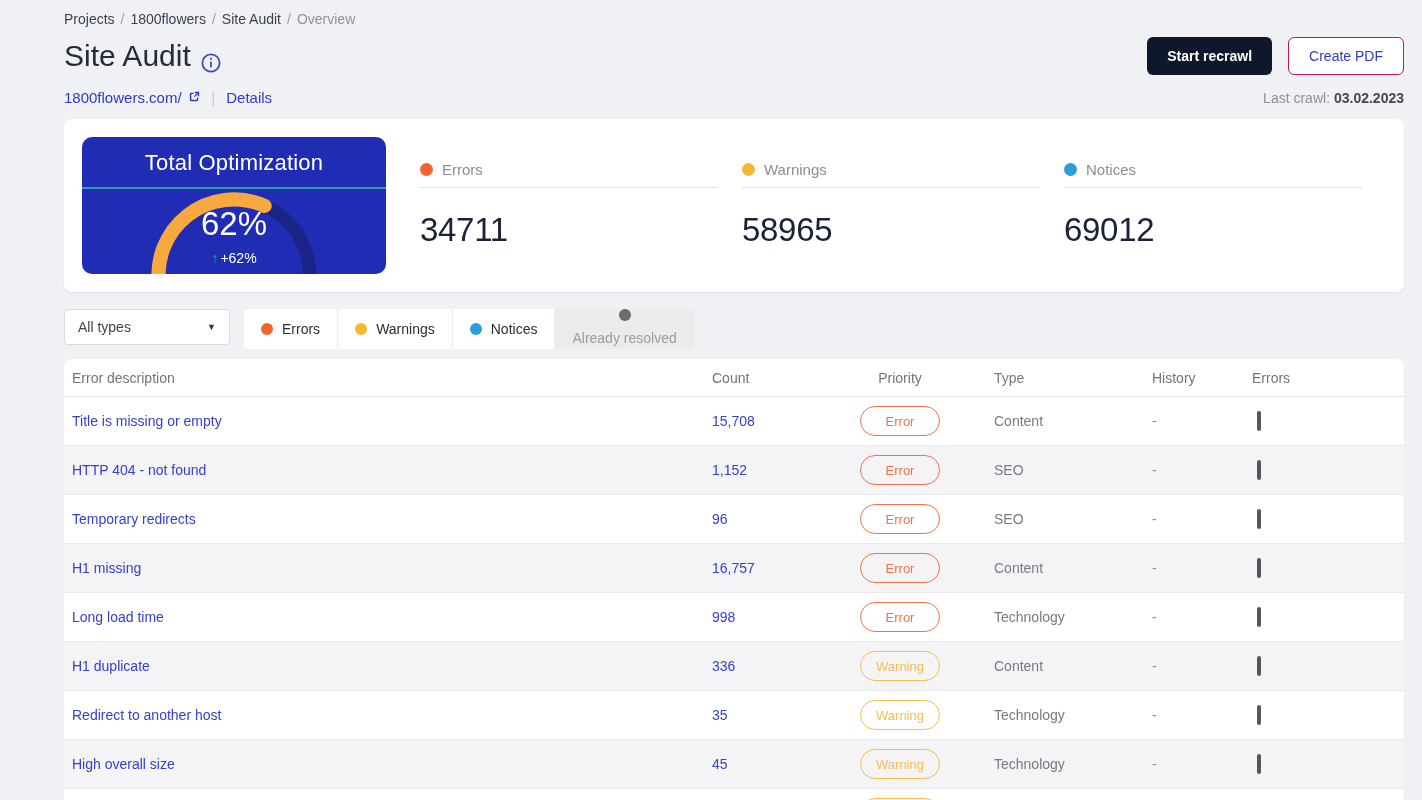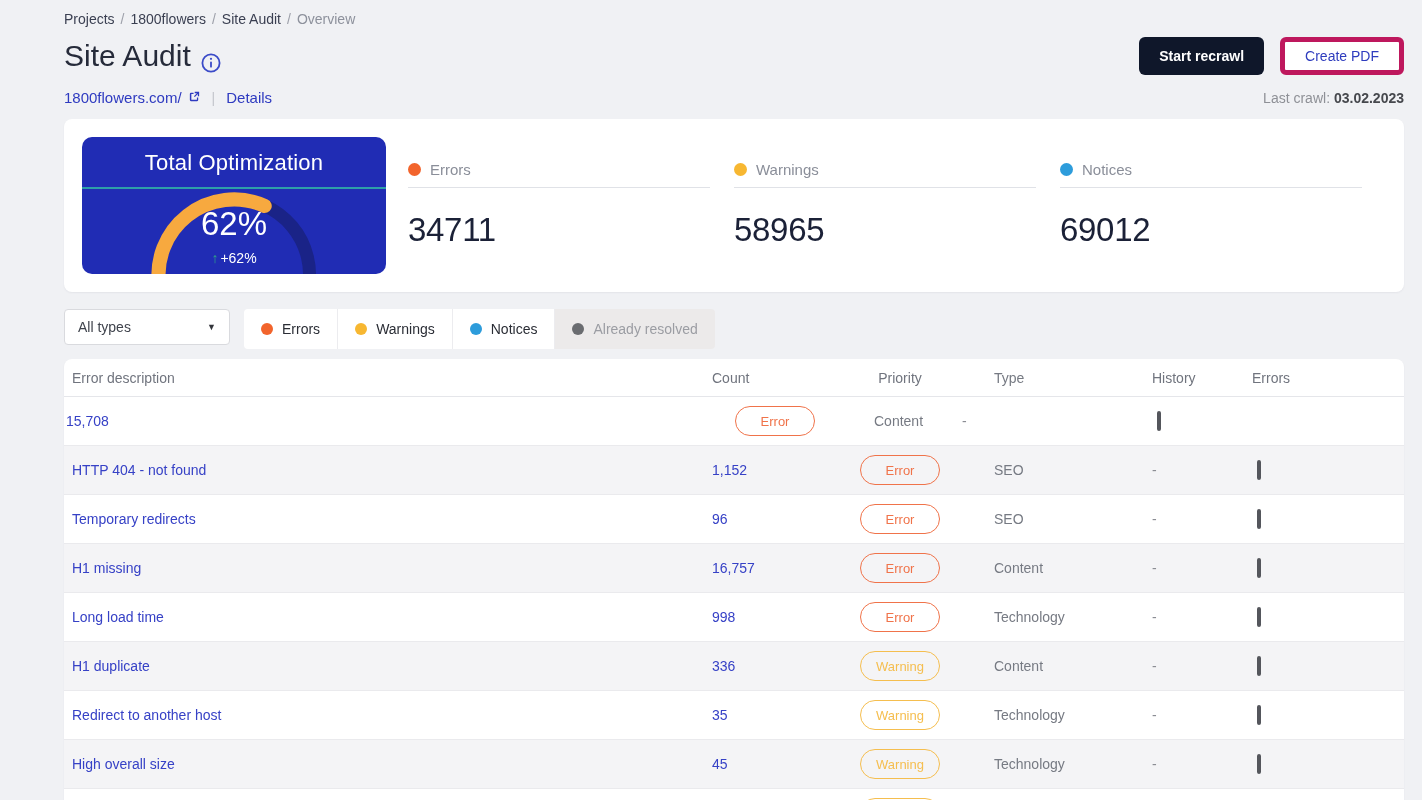--- a/index.html
+++ b/index.html
@@ -18,33 +18,33 @@
   .breadcrumb .current { color:#8d919c; }
 
   
   .title-row { margin-top:10px; display:flex; justify-content:space-between; align-items:center; }
   .page-title { font-size:30px; font-weight:500; color:#262b3a; display:flex; align-items:center; gap:10px; }
   .info-icon { width:20px; height:20px; display:inline-block; cursor:pointer; }
   .btns { display:flex; gap:16px; }
   .btn { height:38px; padding:0 20px; border-radius:6px; font-size:14px; font-weight:600;
          display:flex; align-items:center; cursor:pointer; border:none; font-family:inherit; }
   .btn-primary { background:#0f172a; color:#ffffff; }
-  .btn-outline { background:#ffffff; color:#2e3cbe; border:5px solid #be185d; font-weight:500; }
+  .btn-outline { background:#ffffff; color:#2e3cbe; border:1px solid #be185d; font-weight:500; }
 
   
   .url-row { margin-top:14px; display:flex; justify-content:space-between; align-items:center;text-align:right; }
   .url-left { display:flex; align-items:center; font-size:15px; }
   .url-left a { color:#2e3ac0; text-decoration:none; cursor:pointer; display:flex; align-items:center; gap:6px; }
   .url-sep { color:#c3c5cb; margin:0 11px; font-size:14px; }
   .last-crawl { font-size:14px; color:#8e9096; }
   .last-crawl b { color:#46484d; font-weight:700; }
 
   
   .summary-card { margin-top:13px; background:#ffffff; border-radius:8px; padding:18px;
-                  display:flex; box-shadow:0 1px 2px rgba(35,40,60,.06); height:173px; }
+                  display:flex; box-shadow:0 1px 2px rgba(35,40,60,.06); height:173px;gap:12px; }
   .gauge-card { width:304px; height:137px; background:#202cb4; border-radius:10px;
                 position:relative; flex-shrink:0; overflow:hidden; }
   .gauge-title { text-align:center; margin-top:13px; font-size:22px; color:#ffffff; font-weight:400; letter-spacing:.2px; }
   .gauge-divider { position:absolute; left:0; right:0; top:50px; height:2px; background:#2e9fa8; }
   .gauge-svg { position:absolute; left:50%; transform:translateX(-50%); top:53px; width:236px; height:118px; }
   .gauge-text { position:absolute; top:70px; left:0; right:0; text-align:center; color:#fff; }
   .gauge-pct { font-size:33px; font-weight:400; line-height:1; }
   .gauge-delta { font-size:14px; margin-top:10px; }
   .gauge-delta .arrow { color:#2fa884; font-weight:700; margin-right:2px; }
 
@@ -58,21 +58,21 @@
   
   .filter-row { margin-top:17px; display:flex; gap:14px; }
   .dropdown { width:166px; height:36px; background:#fff; border:1px solid #d9dade; border-radius:4px;
               display:flex; align-items:center; justify-content:space-between; padding:0 13px;
               font-size:14px; color:#3f434c; cursor:pointer; }
   .dropdown .caret { font-size:9px; color:#33353b; }
   .segmented { display:flex; height:40px; border-radius:4px; overflow:hidden; }
   .segment { display:flex; align-items:center; gap:9px; padding:0 17px; font-size:14px; color:#2a2d35;
              background:#ffffff; border-right:1px solid #ececef; cursor:pointer; white-space:nowrap; }
   .segment .dot { width:12px; height:12px; }
-  .segment.inactive { background:#eceaea; color:#9b9da3; border-right:none; }
+  .segment.inactive { background:#eceaea; color:#9b9da3; border-right:none;flex-direction:column; }
 
   
   .table-card { margin-top:10px; background:#ffffff; border-radius:8px 8px 0 0; min-height:480px;
                 box-shadow:0 1px 2px rgba(35,40,60,.06); }
   .tgrid { display:grid; grid-template-columns:646px 130px 120px 190px 100px 1fr; align-items:center; }
   .thead { height:38px; color:#70747e; font-size:14px; border-bottom:1px solid #e5e6ea; }
   .trow { height:49px; font-size:14px; border-bottom:1px solid #eaeaed; background:#ffffff; }
   .trow.alt { background:#f4f4f6; }
   .c-desc { padding-left:8px; }
   .c-count { padding-left:2px; }
@@ -209,20 +209,21 @@
     <div class="tgrid thead">
       <div class="c-desc">Error description</div>
       <div class="c-count">Count</div>
       <div class="c-priority" style="justify-content:center">Priority</div>
       <div class="c-type">Type</div>
       <div class="c-hist" style="color:#70747e">History</div>
       <div class="c-ignore">Errors</div>
     </div>
     <div id="tbody">
   <div class="tgrid trow">
+    <div class="c-desc"><a>Title is missing or empty</a></div>
     <div class="c-count">15,708</div>
     <div class="c-priority">
             <span class="badge error">Error</span>
           </div>
     <div class="c-type">Content</div>
     <div class="c-hist">-</div>
     <div class="c-ignore"><span class="checkbox"></span></div>
   </div>
 
   <div class="tgrid trow alt">

